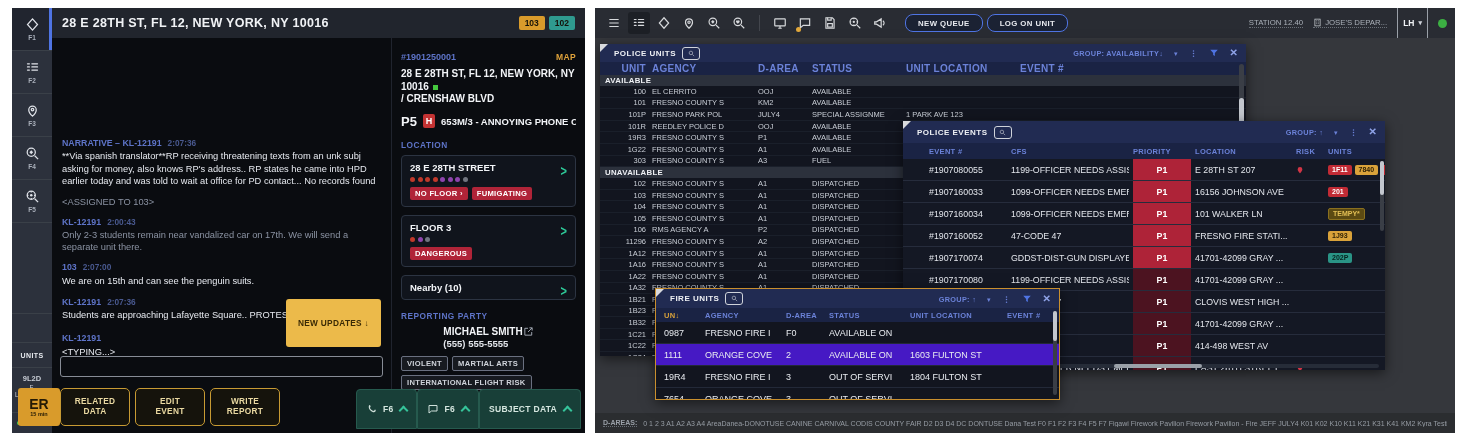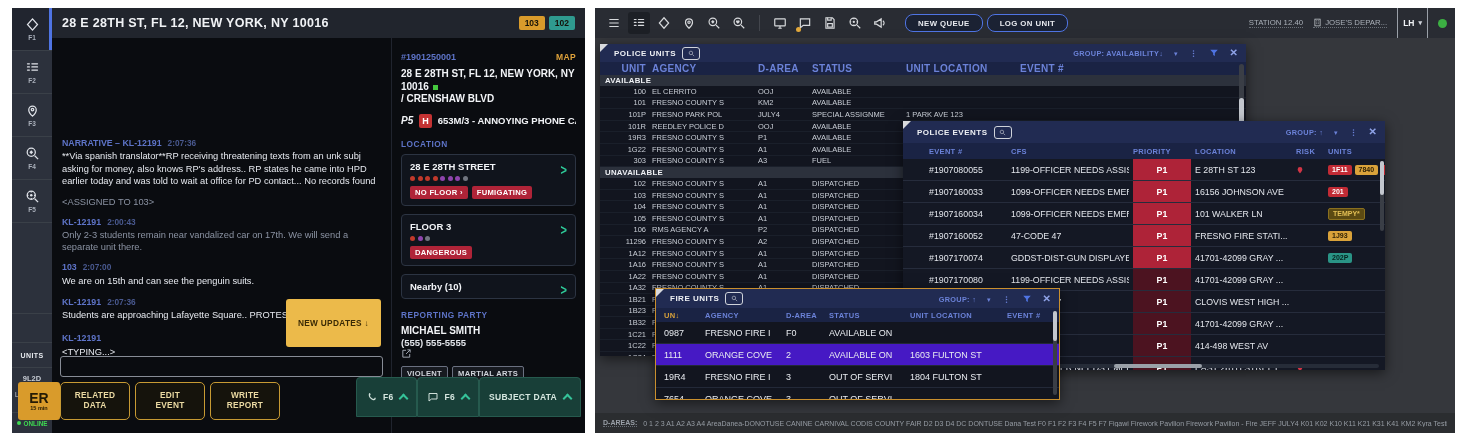--- a/index.html
+++ b/index.html
@@ -33,21 +33,21 @@
   .narr-col{width:340px;flex-shrink:0;border-right:1px solid #20242e;position:relative;padding:100px 10px 118px 10px;box-sizing:border-box;overflow:hidden;}
   .n-entry{margin-bottom:9px;line-height:1.3;}
   .n-head{font-size:8.8px;font-weight:bold;color:#5e74c8;}
   .n-time{font-size:8.3px;font-weight:bold;color:#49598f;margin-left:6px;}
   .n-text{font-size:9.3px;color:#e6e9ef;margin-top:1px;}
   .n-entry.muted .n-text{color:#8b93a3;}
   .new-updates{position:absolute;right:10px;bottom:86px;background:#ecba4a;color:#3a2a05;font-size:8.3px;
                font-weight:bold;padding:19px 12px;border-radius:3px;letter-spacing:.3px;cursor:pointer;}
   .narr-input{position:absolute;left:8px;right:8px;bottom:56px;height:19px;background:#0a0c10;
               border:1px solid #878c96;border-radius:3px;}
-  .left-footer{position:absolute;left:0;right:0;bottom:0;height:48px;display:flex;align-items:center;gap:0;padding:0 4px 16px 6px;box-sizing:border-box;}
+  .left-footer{position:absolute;left:0;right:0;bottom:0;height:48px;display:flex;align-items:center;gap:0;padding:0 4px 4px 6px;box-sizing:border-box;}
   .er-btn{width:42px;height:38px;background:#d99b2b;border-radius:3px;color:#241a05;display:flex;flex-direction:column;
           align-items:center;justify-content:center;cursor:pointer;}
   .er-btn .er1{font-size:14px;font-weight:bold;line-height:1;}
   .er-btn .er2{font-size:5.5px;font-weight:bold;}
   .ol-btn{height:36px;min-width:58px;border:1.5px solid #c79a33;border-radius:5px;background:#15130c;
           color:#ead9a2;font-size:8.3px;font-weight:bold;display:flex;align-items:center;justify-content:center;
           text-align:center;padding:0 5px;line-height:1.15;letter-spacing:.3px;cursor:pointer;white-space:pre-line;}
   .teal-btn{height:38px;background:#183f38;border:1px solid #265a4e;border-radius:4px 4px 0 0;color:#d5e6df;
             font-size:8.5px;font-weight:bold;display:flex;align-items:center;justify-content:center;gap:5px;
             padding:0 9px;letter-spacing:.3px;cursor:pointer;align-self:flex-end;}
@@ -56,34 +56,34 @@
   .chev-up{width:5px;height:5px;border-top:2px solid #35c39a;border-right:2px solid #35c39a;
            transform:rotate(-45deg);display:inline-block;margin-left:2px;margin-top:3px;}
   
   .sum-col{flex:1;min-width:0;padding:14px 9px 0 9px;overflow:hidden;}
   .sum-top{display:flex;justify-content:space-between;align-items:center;}
   .evt-num{font-size:9px;font-weight:bold;color:#5e74c8;}
   .map-link{font-size:8.5px;font-weight:bold;color:#e0a33b;letter-spacing:.4px;cursor:pointer;}
   .sum-addr{font-size:10px;font-weight:bold;color:#f2f4f7;margin-top:6px;line-height:1.25;}
   .grn-sq{display:inline-block;width:5px;height:5px;background:#45c93e;margin-left:4px;}
   .sum-call{display:flex;align-items:center;gap:6px;margin-top:8px;}
-  .p5{font-size:10px;font-weight:bold;color:#f2f4f7;font-style:italic;}
+  .p5{font-size:13px;font-weight:bold;color:#f2f4f7;}
   .hz{width:14px;height:14px;background:#c43333;color:#fff;font-size:9px;font-weight:bold;border-radius:2px;
       display:flex;align-items:center;justify-content:center;}
   .calltype{font-size:9.5px;font-weight:bold;color:#f2f4f7;white-space:nowrap;overflow:hidden;}
   .sec-label{font-size:8.3px;font-weight:bold;color:#5e74c8;letter-spacing:.5px;margin:11px 0 5px 0;}
   .loc-card{background:#10141c;border:1px solid #2c3442;border-radius:4px;padding:6px 8px;margin-bottom:8px;
             position:relative;cursor:pointer;}
   .loc-title{font-size:9.5px;font-weight:bold;color:#f2f4f7;}
   .loc-chev{position:absolute;right:8px;top:8px;color:#2ecc9a;font-size:11px;font-weight:bold;transform:scaleY(1.4);}
   .dots{display:flex;gap:2.5px;margin-top:4px;}
   .dots span{width:5px;height:5px;border-radius:50%;}
   .loc-badges{display:flex;gap:4px;margin-top:5px;flex-wrap:wrap;}
   .red-badge{background:#b02438;color:#fff;font-size:7.6px;font-weight:bold;padding:2px 5px;border-radius:2px;letter-spacing:.3px;}
-  .rp-row{display:flex;justify-content:center;align-items:flex-start;flex-direction:column;}
+  .rp-row{display:flex;justify-content:center;align-items:flex-start;}
   .rp-name{font-size:10px;font-weight:bold;color:#f2f4f7;}
   .rp-phone{font-size:9.5px;font-weight:bold;color:#e2e5ea;margin-top:1px;}
   .ext-ico{color:#aab0bb;cursor:pointer;}
   .ext-ico svg{width:11px;height:11px;}
   .tag-row{display:flex;gap:4px;margin-top:7px;flex-wrap:wrap;max-width:150px;}
   .gray-tag{border:1px solid #6a7080;color:#cfd3da;background:#171a20;font-size:7.6px;font-weight:bold;
             padding:2px 5px;border-radius:2px;letter-spacing:.3px;}
   
   .right-panel{position:absolute;left:595px;top:8px;width:860px;height:425px;background:#35373c;overflow:hidden;}
   .toolbar{height:30px;background:#292c33;display:flex;align-items:center;padding:0 8px;gap:4px;}
@@ -760,21 +760,21 @@
           <div>PRIORITY</div>
           <div>LOCATION</div>
           <div>RISK</div>
           <div>UNITS</div>
         </div>
       <div id="pe-body">
           <div class="pe-row">
             <div>#1907080055</div>
             <div>1199-OFFICER NEEDS ASSISTAN</div>
             <div class="pe-pri hot">P1</div>
-            <div>E 28TH ST 123</div>
+            <div>E 28TH ST 207</div>
             <div class="risk-pin"><span class="ico"><svg viewBox="0 0 24 24">
                   <path d="M12 22s-7-6.5-7-12a7 7 0 1 1 14 0c0 5.5-7 12-7 12z" fill="#d23545"></path>
                 </svg></span></div>
             <div class="pe-units">
               <span class="u-badge" style="background: rgb(194, 43, 53); color: rgb(255, 255, 255);">1F11</span>
               <span class="u-badge" style="background: rgb(217, 162, 58); color: rgb(44, 31, 4);">7840</span>
               <span class="u-badge" style="background: rgb(194, 43, 53); color: rgb(255, 255, 255);">405</span>
             </div>
           </div>
           <div class="pe-row">

